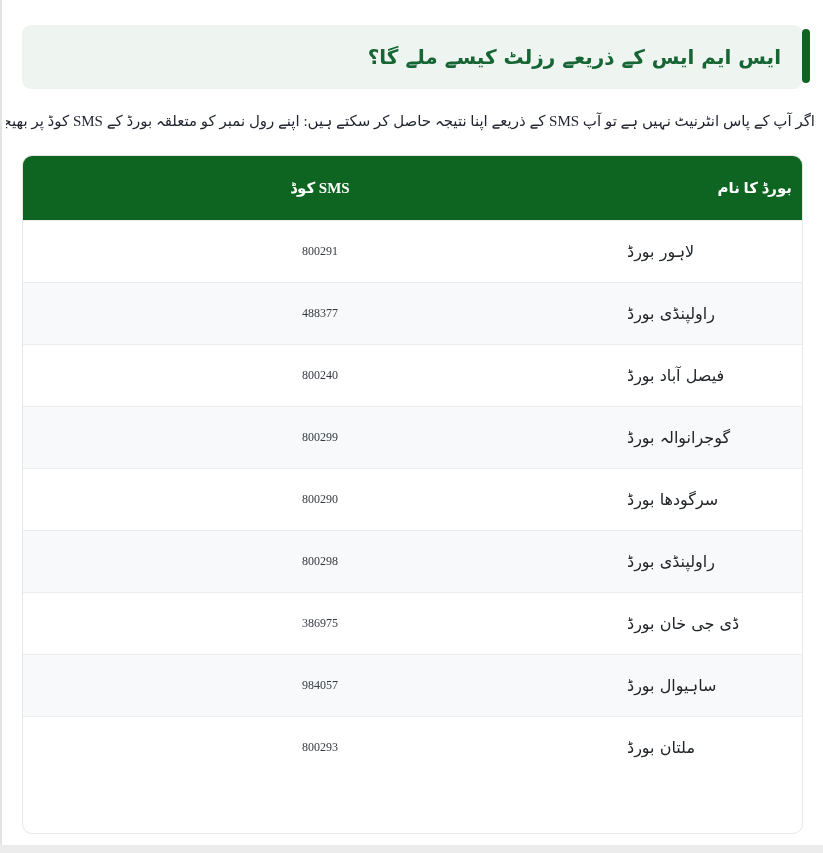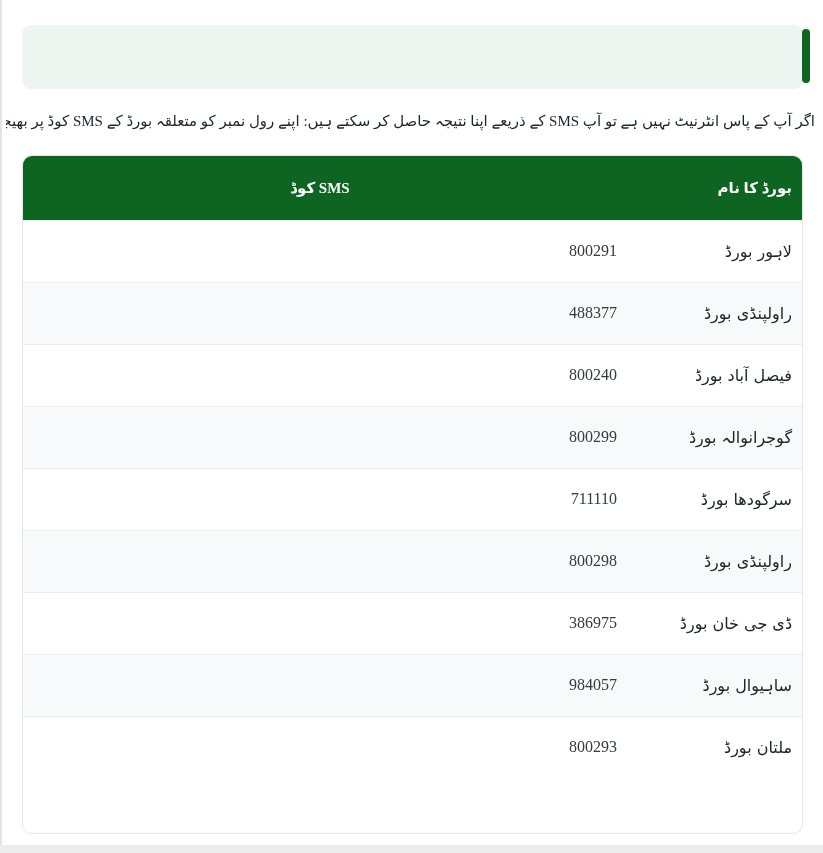--- a/index.html
+++ b/index.html
@@ -58,36 +58,37 @@
   table{width:100%;border-collapse:collapse;direction:rtl;}
   thead th{
     background:var(--brand-green);color:#fff;height:64px;
     font-size:15px;font-weight:700;
     font-family:"Liberation Serif","DejaVu Sans",serif;
   }
   th.col-board{width:185px;text-align:right;padding:16px 10px;}
   th.col-code{}
   tbody td{height:62px;border-top:1px solid #ededef;}
   td.cell-board{
-    text-align:right;padding:8px 10px;color:var(--text-dark);
+    text-align:left;padding:8px 10px;color:var(--text-dark);
     font-size:16px;font-family:"DejaVu Sans",sans-serif;
   }
   td.cell-code{
-    text-align:right;color:#343a40;font-size:16px;
+    text-align:center;color:#343a40;font-size:12px;
     font-family:"Liberation Serif","DejaVu Serif",serif;
   }
   tbody tr:nth-child(even){background:var(--stripe-bg);}
 </style>
 </head>
 <body>
 
 <div class="edge-left"></div>
 
 <div class="banner">
   <div class="banner-bar"></div>
+  <h1>ایس ایم ایس کے ذریعے رزلٹ کیسے ملے گا؟</h1>
 </div>
 
 <p class="intro">اگر آپ کے پاس انٹرنیٹ نہیں ہے تو آپ SMS کے ذریعے اپنا نتیجہ حاصل کر سکتے ہیں: اپنے رول نمبر کو متعلقہ بورڈ کے SMS کوڈ پر بھیجیں۔</p>
 
 <div class="card">
   <table>
     <thead>
       <tr>
         <th class="col-board">بورڈ کا نام</th>
         <th class="col-code">SMS کوڈ</th>
@@ -105,21 +106,21 @@
         <tr>
     <td class="cell-board">فیصل آباد بورڈ</td>
     <td class="cell-code">800240</td>
   </tr>
         <tr>
     <td class="cell-board">گوجرانوالہ بورڈ</td>
     <td class="cell-code">800299</td>
   </tr>
         <tr>
     <td class="cell-board">سرگودھا بورڈ</td>
-    <td class="cell-code">711110</td>
+    <td class="cell-code">800290</td>
   </tr>
         <tr>
     <td class="cell-board">راولپنڈی بورڈ</td>
     <td class="cell-code">800298</td>
   </tr>
         <tr>
     <td class="cell-board">ڈی جی خان بورڈ</td>
     <td class="cell-code">386975</td>
   </tr>
         <tr>

